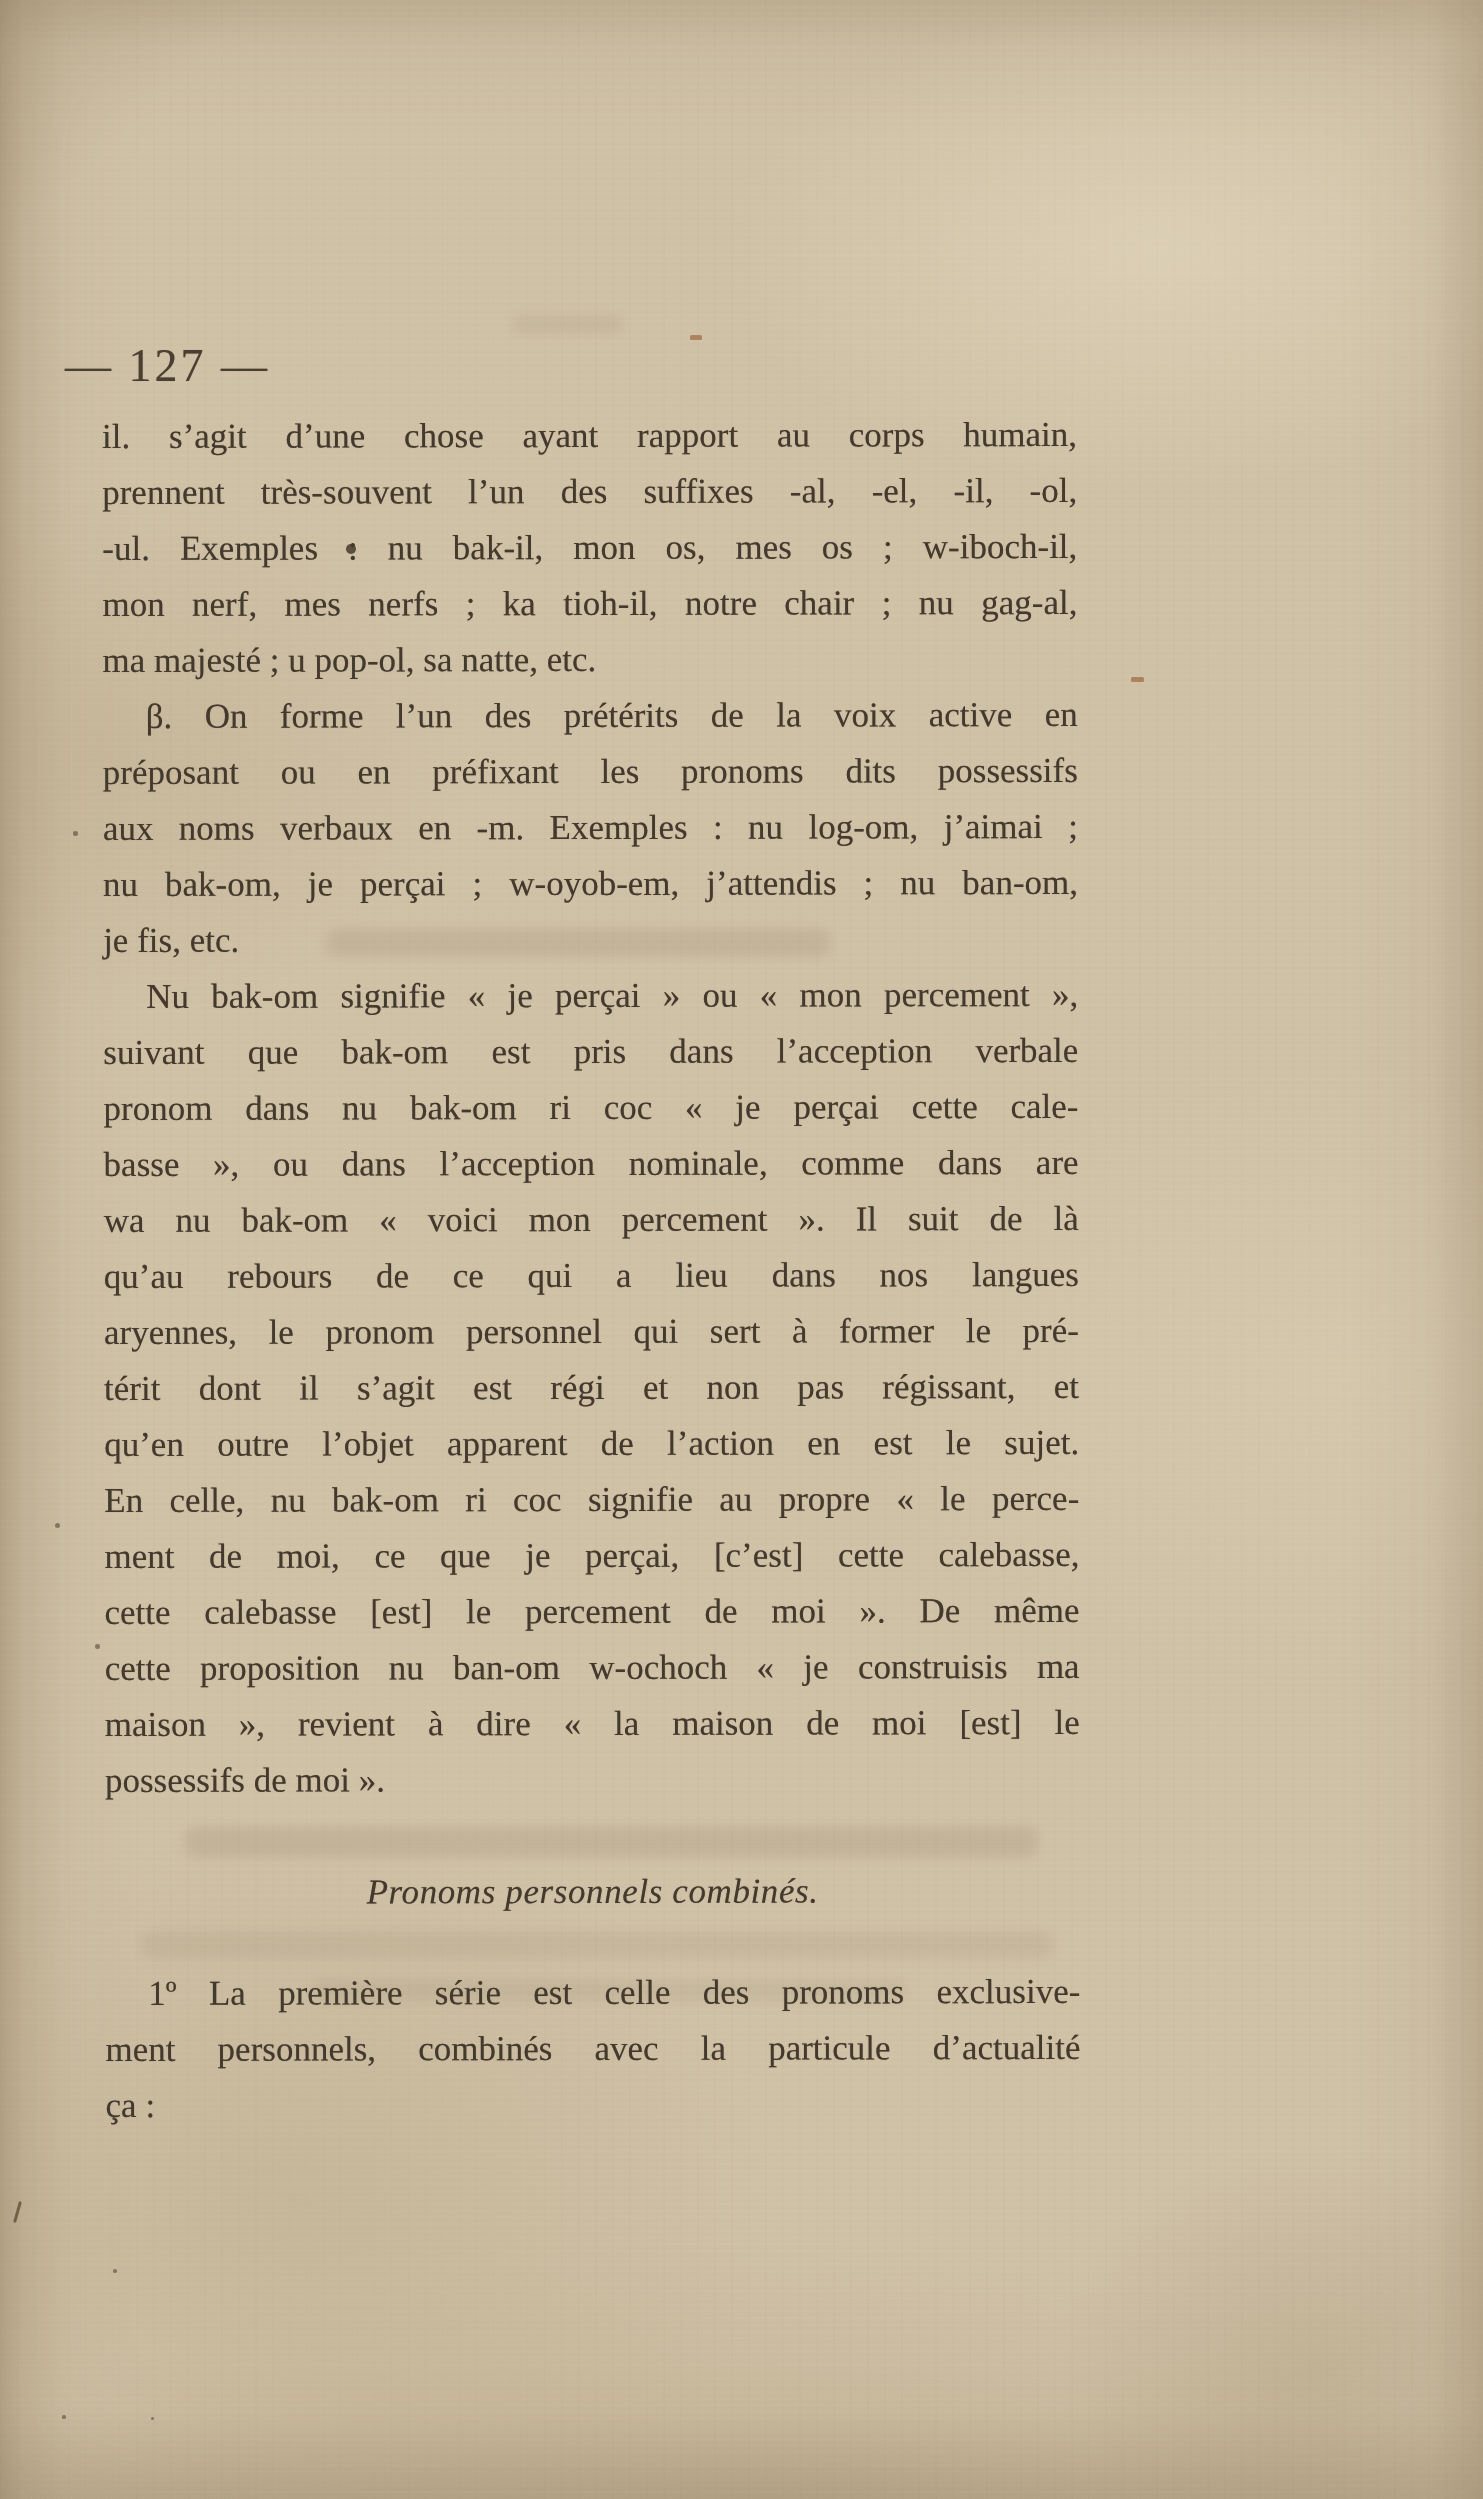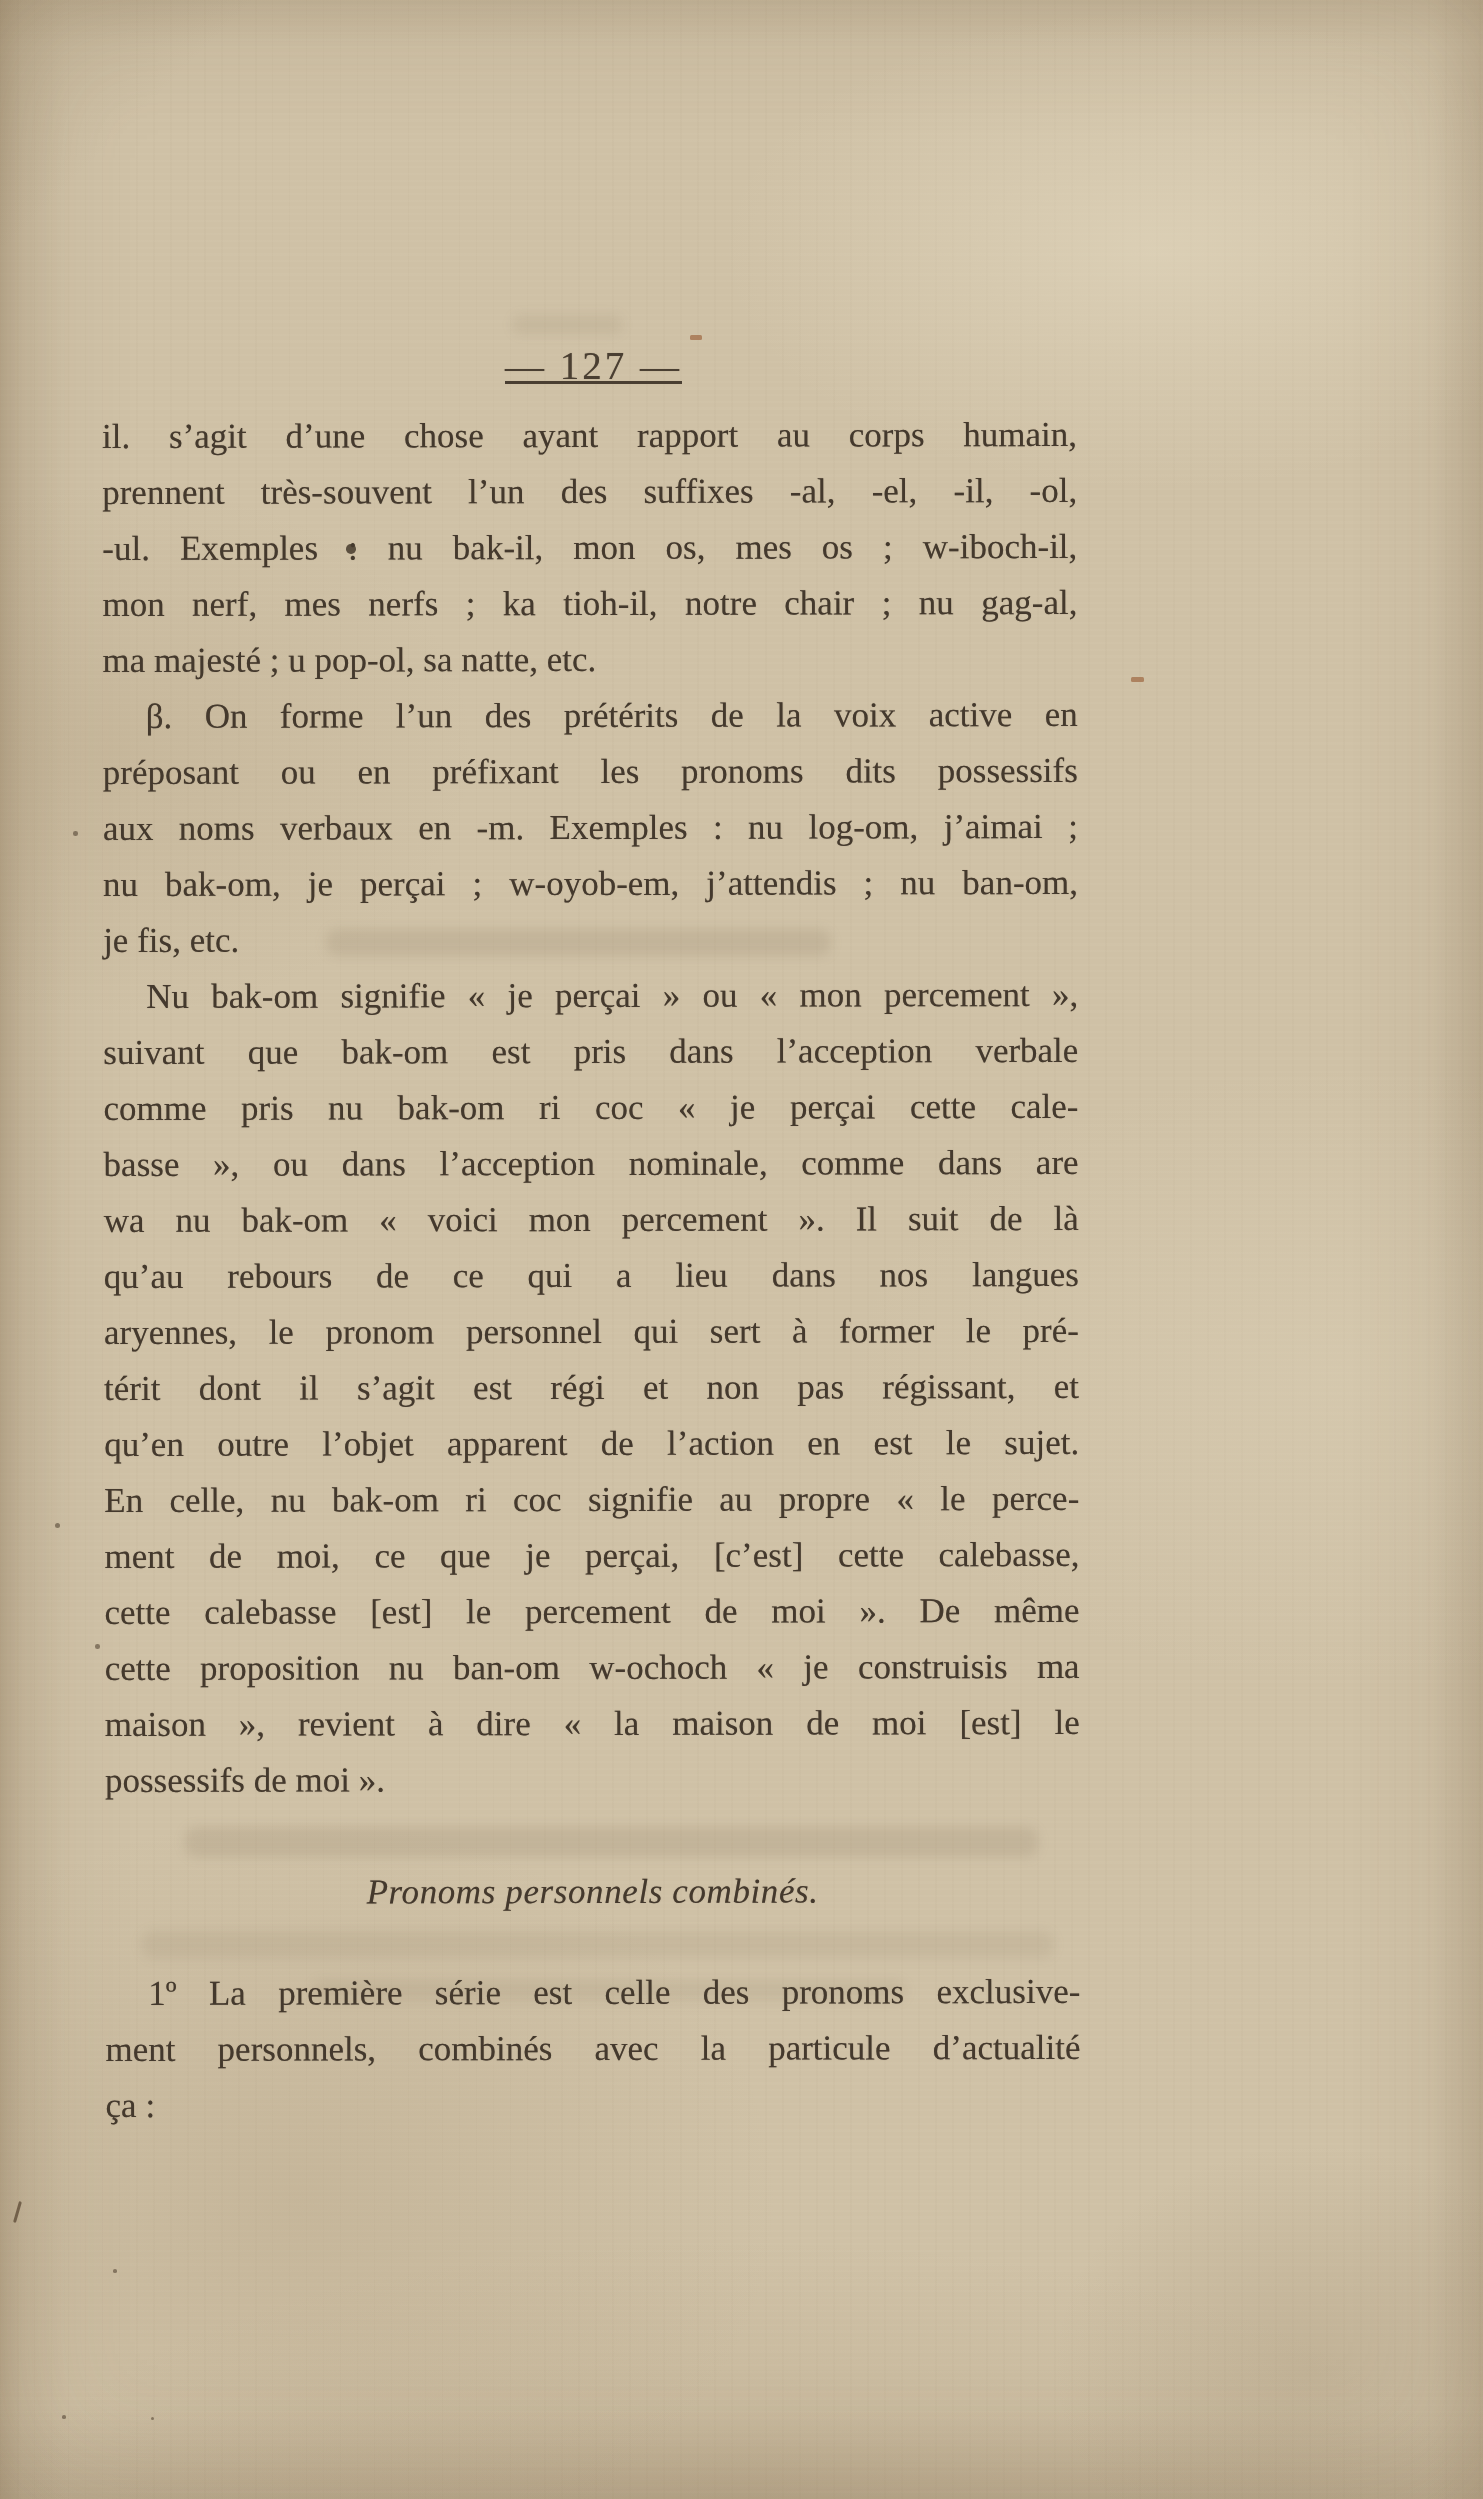--- a/index.html
+++ b/index.html
@@ -37,26 +37,24 @@
     background: linear-gradient(135deg, rgba(112,92,62,0.20), rgba(112,92,62,0.0) 55%);
     pointer-events: none;
   }
   .pagenum {
     position: absolute;
     left: 65px;
     top: 343px;
     width: 1057px;
     height: 46px;
     line-height: 46px;
-    text-align: center;
-    font-size: 39px;
+    font-size: 46px;
     letter-spacing: 3px;
     color: #4a3f32;
     text-shadow: 0 0 0.7px rgba(74,63,50,0.55);
-    text-decoration: underline;
   }
   .text-block {
     position: absolute;
     left: 102px;
     top: 408px;
     width: 975px;
     transform: rotate(-0.12deg);
     transform-origin: 50% 0;
   }
   .paragraph { margin: 0; }
@@ -154,21 +152,21 @@
       <div class="paragraph">
         <div class="line indent"><span class="rm">β. On forme l’un des prétérits de la voix active en</span></div>
         <div class="line"><span class="rm">préposant ou en préfixant les pronoms dits possessifs</span></div>
         <div class="line"><span class="rm">aux noms verbaux en </span><span class="it">-m.</span><span class="rm"> Exemples : </span><span class="it">nu log-om,</span><span class="rm"> j’aimai ;</span></div>
         <div class="line"><span class="it">nu bak-om,</span><span class="rm"> je perçai ; </span><span class="it">w-oyob-em,</span><span class="rm"> j’attendis ; </span><span class="it">nu ban-om,</span></div>
         <div class="line final"><span class="rm">je fis, etc.</span></div>
       </div>
       <div class="paragraph">
         <div class="line indent"><span class="it">Nu bak-om</span><span class="rm"> signifie « je perçai » ou « mon percement »,</span></div>
         <div class="line"><span class="rm">suivant que </span><span class="it">bak-om</span><span class="rm"> est pris dans l’acception verbale</span></div>
-        <div class="line"><span class="rm">comme pris </span><span class="it">nu bak-om ri coc</span><span class="rm"> « je perçai cette cale-</span></div>
+        <div class="line"><span class="rm">pronom dans </span><span class="it">nu bak-om ri coc</span><span class="rm"> « je perçai cette cale-</span></div>
         <div class="line"><span class="rm">basse », ou dans l’acception nominale, comme dans </span><span class="it">are</span></div>
         <div class="line"><span class="it">wa nu bak-om</span><span class="rm"> « voici mon percement ». Il suit de là</span></div>
         <div class="line"><span class="rm">qu’au rebours de ce qui a lieu dans nos langues</span></div>
         <div class="line"><span class="rm">aryennes, le pronom personnel qui sert à former le pré-</span></div>
         <div class="line"><span class="rm">térit dont il s’agit est régi et non pas régissant, et</span></div>
         <div class="line"><span class="rm">qu’en outre l’objet apparent de l’action en est le sujet.</span></div>
         <div class="line"><span class="rm">En celle, </span><span class="it">nu bak-om ri coc</span><span class="rm"> signifie au propre « le perce-</span></div>
         <div class="line"><span class="rm">ment de moi, ce que je perçai, [c’est] cette calebasse,</span></div>
         <div class="line"><span class="rm">cette calebasse [est] le percement de moi ». De même</span></div>
         <div class="line"><span class="rm">cette proposition </span><span class="it">nu ban-om w-ochoch</span><span class="rm"> « je construisis ma</span></div>

